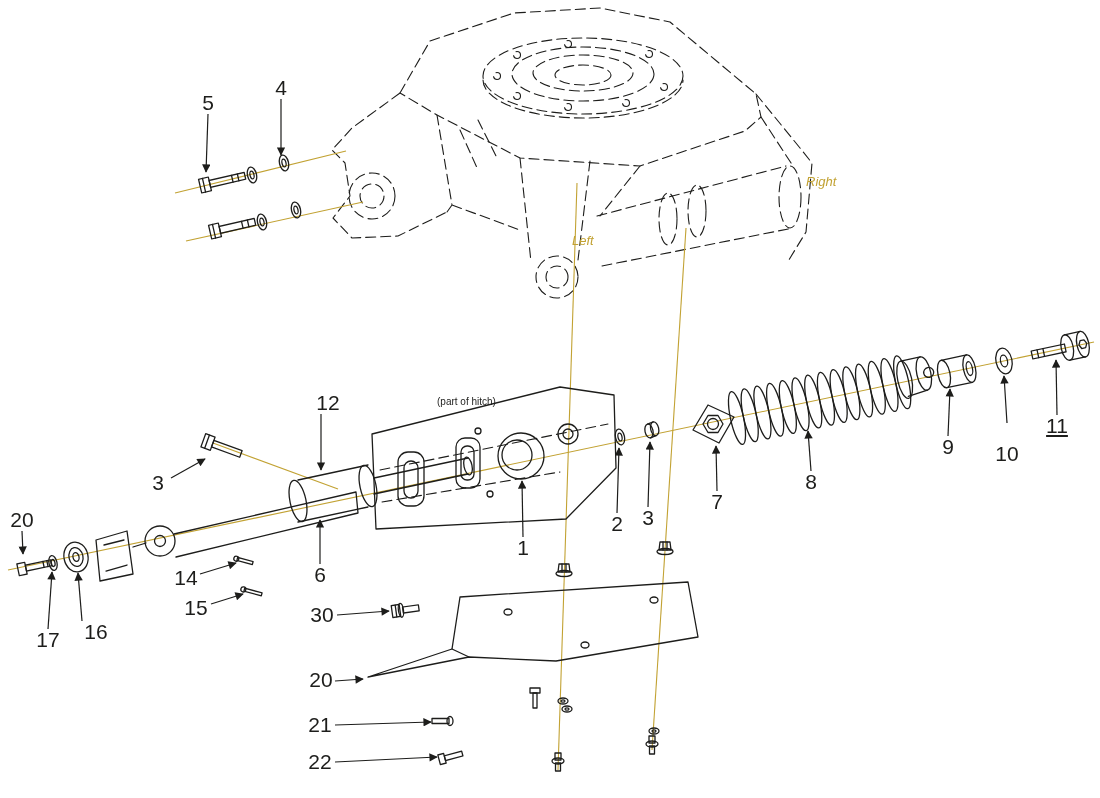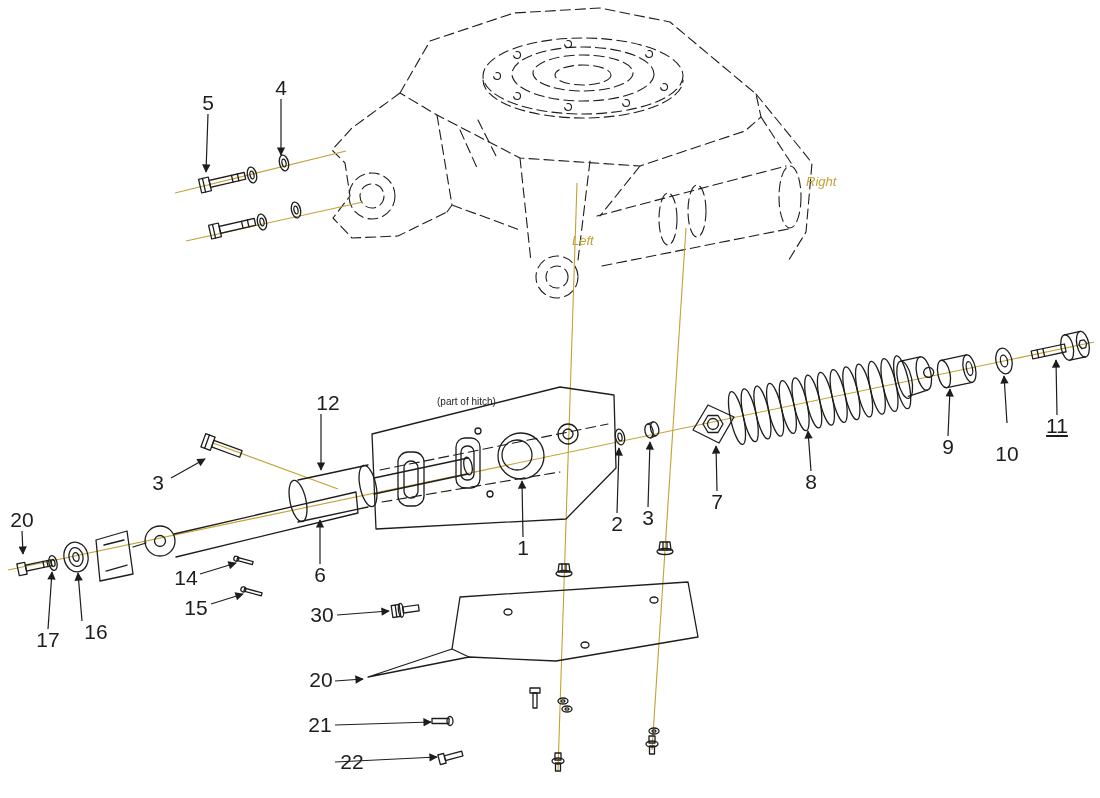--- a/index.html
+++ b/index.html
@@ -328,16 +328,16 @@
       <div class="callout" style="left: 328px; top: 403px;">12</div>
       <div class="callout" style="left: 158px; top: 483px;">3</div>
       <div class="callout" style="left: 186px; top: 578px;">14</div>
       <div class="callout" style="left: 196px; top: 608px;">15</div>
       <div class="callout" style="left: 82px; top: 632px; margin-left: 14px;">16</div>
       <div class="callout" style="left: 48px; top: 640px;">17</div>
       <div class="callout" style="left: 22px; top: 520px;">20</div>
       <div class="callout" style="left: 321px; top: 680px;">20</div>
       <div class="callout" style="left: 322px; top: 615px;">30</div>
       <div class="callout" style="left: 320px; top: 725px;">21</div>
-      <div class="callout" style="left: 320px; top: 762px; margin-left: 32px;">22</div>
+      <div class="callout" style="left: 320px; top: 762px;">22</div>
     </div>
 
 </div>
 
 </body></html>

